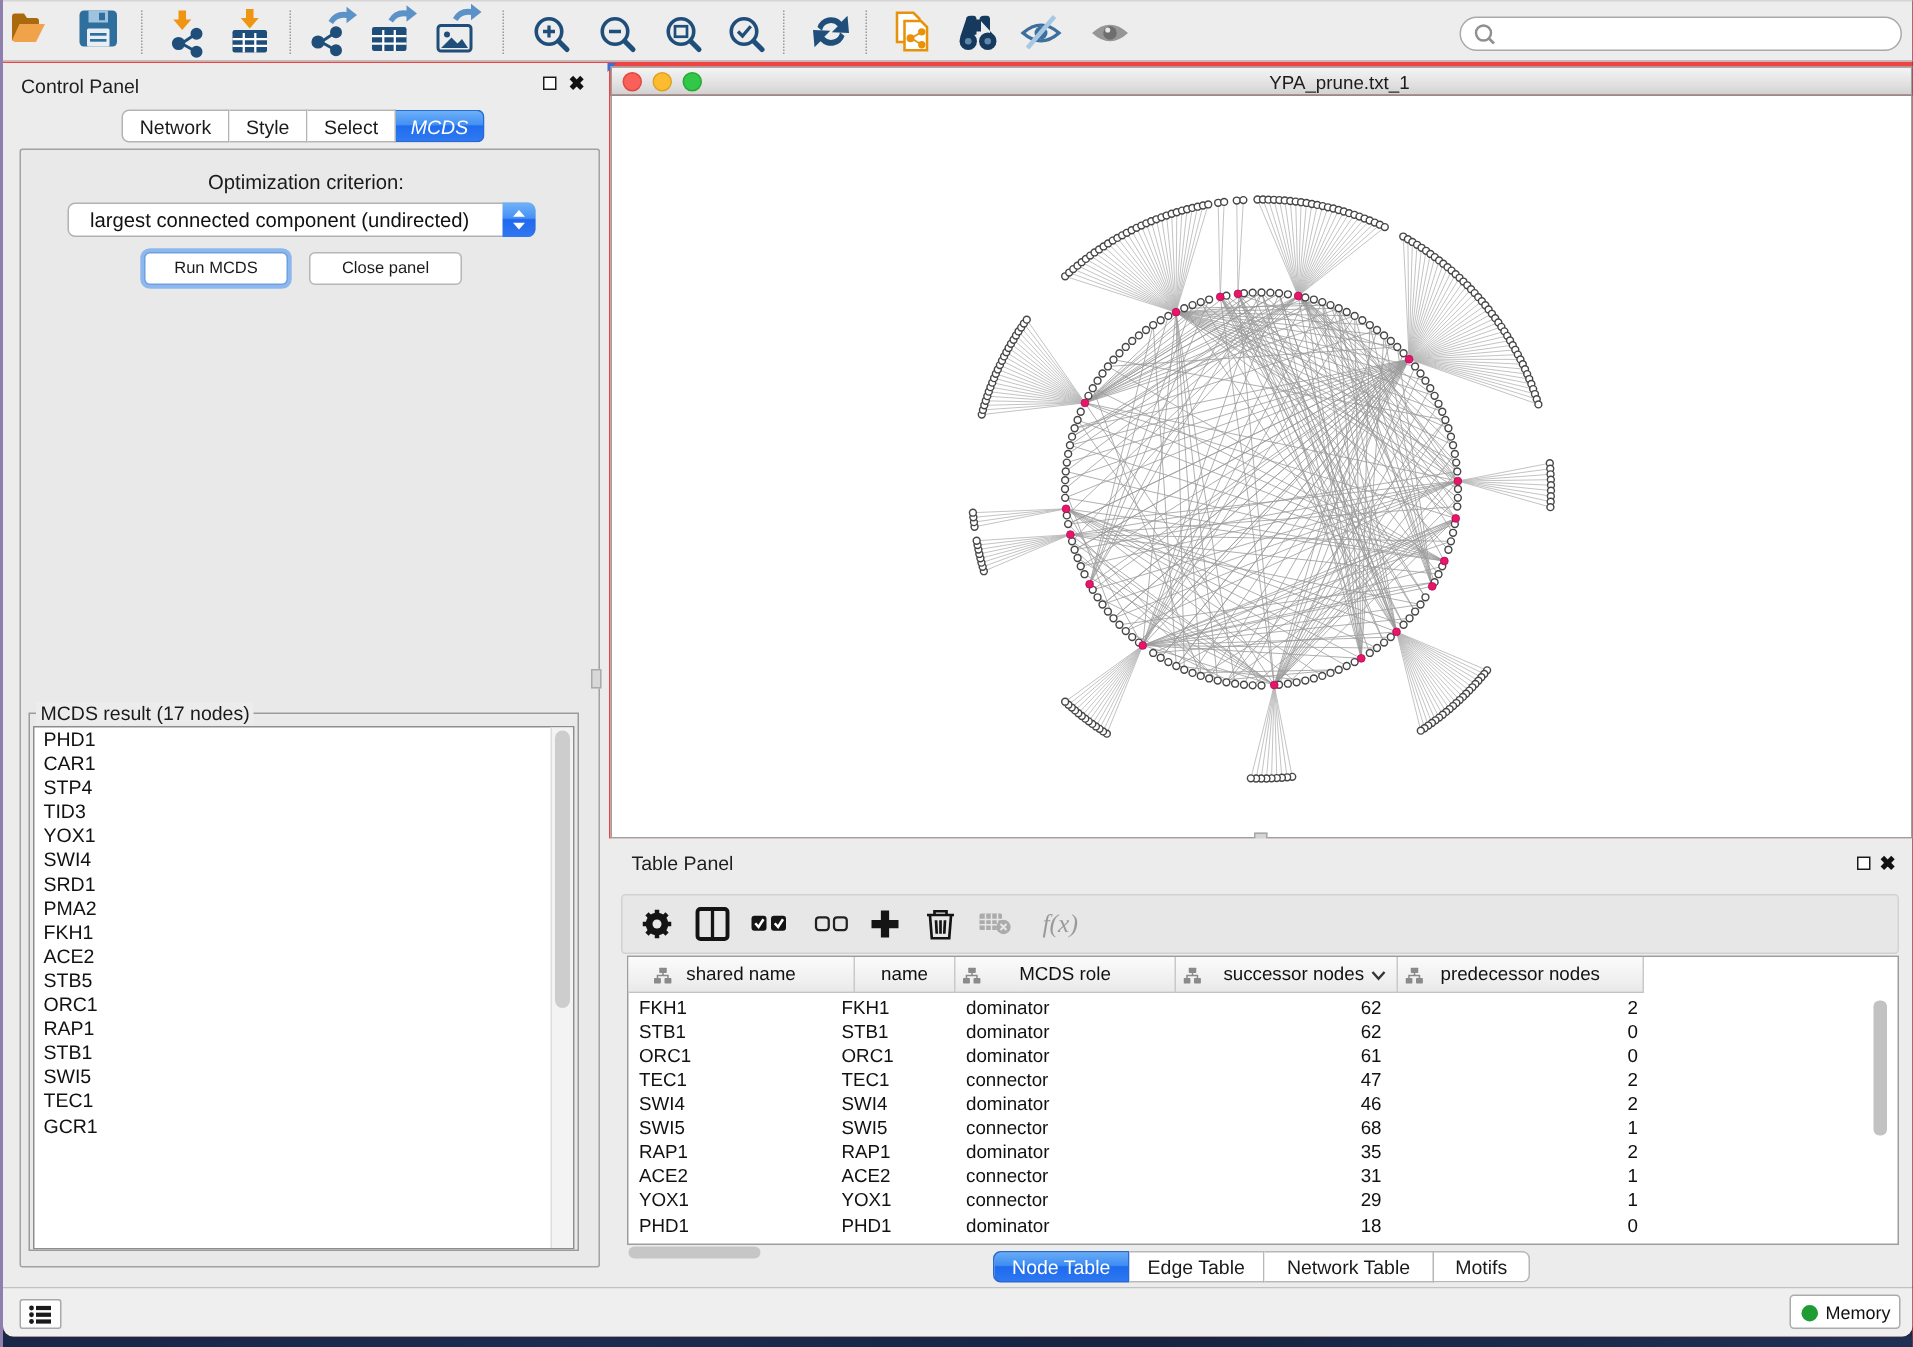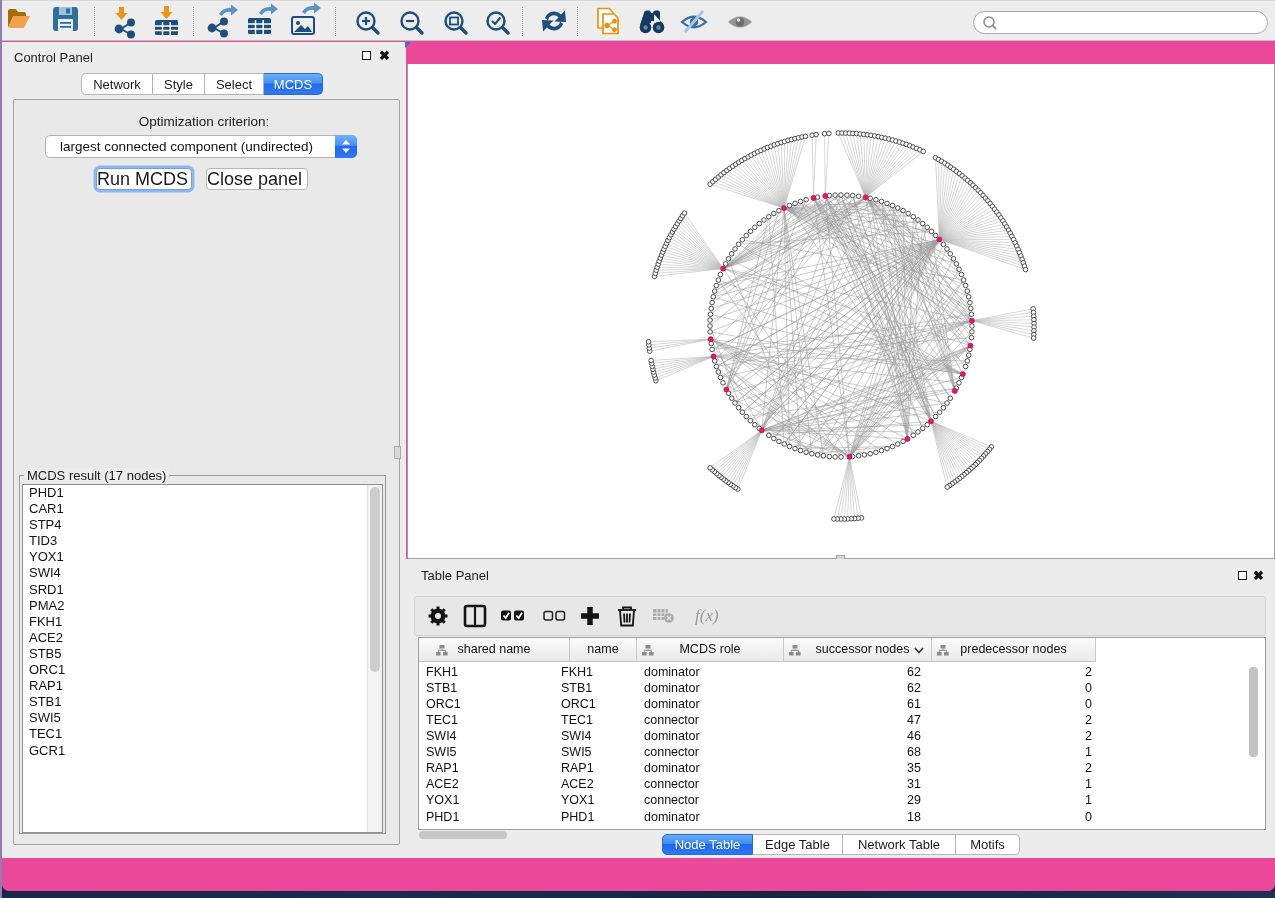--- a/index.html
+++ b/index.html
@@ -1,41 +1,41 @@
 <!DOCTYPE html>
 <html><head>
 <meta charset="utf-8">
 <style>
 * { margin:0; padding:0; box-sizing:border-box; }
 html,body { width:1275px; height:898px; overflow:hidden; }
 body { font-family:"Liberation Sans",sans-serif; background:#1c2946; position:relative; }
 #leftedge { position:absolute; left:0; top:0; width:2px; height:898px; background:#8f7fae; }
 #desk { position:absolute; left:0; bottom:0; width:1275px; height:7px; z-index:-1;
   background:linear-gradient(90deg,#182647 0%,#1b2c50 30%,#152442 60%,#1e3054 100%); }
-#app { position:absolute; left:2px; top:0; width:1273px; height:891px; background:#ec4899; border-radius:0 0 7px 7px; }
+#app { position:absolute; left:2px; top:0; width:1273px; height:891px; background:#ef4444; border-radius:0 0 7px 7px; }
 #toolbar { position:absolute; left:0; top:0; width:1273px; height:41px;
   background:#ededed; border-top:1px solid #d6d6d6; border-bottom:1px solid #bfbfbf; }
 .tsep { position:absolute; top:6px; height:29px; width:0; border-left:1px dotted #9a9a9a; }
 #searchbox { position:absolute; left:971px; top:10px; width:295px; height:23px; background:#fff;
   border:1px solid #a9a9a9; border-radius:12px; }
 #ctrlpanel { position:absolute; left:0; top:42px; width:404px; height:816px; background:#ececec; }
 .paneltitle { font-size:13px; color:#1e1e1e; }
 .floatbtn { position:absolute; width:9px; height:9px; border:1.6px solid #1a1a1a; background:#fff; }
 .closex { position:absolute; font-size:13px; font-weight:bold; color:#111; line-height:10px; }
 #cp-box { position:absolute; left:11px; top:57px; width:387px; height:746px;
   background:#e9e9e9; border:1px solid #a2a2a2; border-radius:2px; }
 .tabseg { position:absolute; top:31px; height:22px; display:flex;align-items:flex-end; }
 .tab { height:22px; background:#fff; border:1px solid #b4b4b4; border-left:none;
   font-size:13px; color:#1a1a1a; text-align:center; line-height:21px; }
 .tab.first { border-left:1px solid #b4b4b4; border-radius:5px 0 0 5px; }
 .tab.last { border-radius:0 5px 5px 0; }
 .tab.sel { background:linear-gradient(180deg,#6cb0f8 0%,#4490f3 45%,#1f6cee 50%,#3079f0 100%);
-  color:#fff; border-color:#2a6ad0; }
+  color:#fff; border-color:#2a6ad0;font-style:italic; }
 .btn { position:absolute; height:22px; background:#fff; border:1px solid #b6b6b6; border-radius:4px;
-  font-size:18px; color:#1a1a1a; text-align:left; line-height:20px; }
+  font-size:11px; color:#1a1a1a; text-align:center; line-height:20px; }
 .btn.focus { box-shadow:0 0 0 2.5px #8cb8ef; border-color:#6f9fdc; }
 #dropdown { position:absolute; left:43px; top:93px; width:312px; height:23px; background:#fff;
   border:1px solid #b2b2b2; border-radius:5px; font-size:13.5px; color:#111; line-height:21px; }
 #dd-step { position:absolute; right:-1px; top:-1px; width:22px; height:23px; border-radius:0 5px 5px 0;
   background:linear-gradient(180deg,#71b3f9 0%,#4791f4 45%,#2068ee 50%,#3077f0 100%); }
 #mcds-fs { position:absolute; left:17px; top:433px; width:367px; height:359px;
   border:1px solid #9b9b9b; }
 #mcds-legend { position:absolute; left:4px; top:-8px; background:#ececec; padding:0 3px;
   font-size:13px; color:#1a1a1a; }
 #mcds-list { position:absolute; left:2px; top:8px; width:361px; height:349px; background:#fff;
@@ -227,20 +227,26 @@
         <div style="position:absolute;right:0;top:0;width:15px;height:347px;background:#f3f3f3;border-left:1px solid #dedede">
           <div style="position:absolute;left:2px;top:2px;width:10px;height:185px;background:#cdcdcd;border-radius:5px"></div>
         </div>
       </div>
     </div>
     <div style="position:absolute;left:392px;top:404px;width:7px;height:13px;background:#d8d8d8;border:1px solid #aaa"></div>
   </div>
 
   <div style="position:absolute;left:403px;top:42px;width:0;height:0;border-top:6px solid #3a6fd8;border-right:6px solid transparent"></div>
   <div id="netwin">
+    <div id="nettitle">
+      <div class="light" style="left:7px;background:#f9605a;border:0.5px solid #e1473f"></div>
+      <div class="light" style="left:27px;background:#fdbc2f;border:0.5px solid #e0a123"></div>
+      <div class="light" style="left:47px;background:#32c749;border:0.5px solid #27a835"></div>
+      <div style="position:absolute;left:385px;top:3px;width:200px;text-align:center;font-size:12.5px;color:#1c1c1c">YPA_prune.txt_1</div>
+    </div>
     <div id="netcanvas">
         <svg style="position:absolute;left:1px;top:0" width="866" height="495" viewBox="0 0 866 495">
           <path d="M375.0 144.1L472.5 137.4M375.0 144.1L483.5 141.5M375.0 144.1L494.1 146.6M375.0 144.1L504.2 152.7M375.0 144.1L513.7 159.6M375.0 144.1L522.5 167.3M375.0 144.1L534.4 180.3M375.0 144.1L541.3 189.8M375.0 144.1L547.4 199.9M375.0 144.1L552.5 210.5M375.0 144.1L556.6 221.5M375.0 144.1L559.7 232.8M375.0 144.1L561.8 244.4M375.0 144.1L563.0 262.0M375.0 144.1L414.4 391.8M375.0 144.1L402.8 389.7M375.0 144.1L391.5 386.6M375.0 144.1L380.5 382.5M404.5 133.9L556.6 302.5M404.5 133.9L550.0 318.8M404.5 133.9L541.3 334.2M404.5 133.9L534.4 343.7M404.5 133.9L526.7 352.5M404.5 133.9L513.7 364.4M416.3 131.9L541.3 334.2M416.3 131.9L534.4 343.7M416.3 131.9L526.7 352.5M416.3 131.9L513.7 364.4M416.3 131.9L504.2 371.3M416.3 131.9L526.7 171.5M456.5 133.3L547.4 199.9M456.5 133.3L552.5 210.5M456.5 133.3L556.6 221.5M456.5 133.3L559.7 232.8M456.5 133.3L561.8 244.4M456.5 133.3L563.0 262.0M456.5 133.3L562.5 273.7M456.5 133.3L559.7 291.2M456.5 133.3L305.7 296.9M456.5 133.3L302.2 279.6M456.5 133.3L301.0 262.0M456.5 133.3L301.5 250.3M456.5 133.3L303.1 238.6M456.5 133.3L305.7 227.1M530.4 175.5L375.2 380.0M530.4 175.5L364.8 374.5M530.4 175.5L350.3 364.4M530.4 175.5L341.5 356.7M530.4 175.5L333.3 348.2M530.4 175.5L326.0 339.0M530.4 175.5L307.4 302.5M530.4 175.5L303.1 285.4M530.4 175.5L301.1 267.9M530.4 175.5L301.1 256.1M530.4 175.5L302.2 244.4M530.4 175.5L304.3 232.8M530.4 175.5L307.4 221.5M530.4 175.5L333.3 348.2M530.4 175.5L326.0 339.0M530.4 175.5L319.5 329.2M530.4 175.5L311.5 313.5M530.4 175.5L307.4 302.5M530.4 175.5L303.1 285.4M530.4 175.5L420.3 392.5M530.4 175.5L408.6 390.9M530.4 175.5L397.1 388.3M530.4 175.5L386.0 384.6M530.4 175.5L375.2 380.0M530.4 175.5L364.8 374.5M530.4 175.5L350.3 364.4M562.9 256.7L341.5 356.7M562.9 256.7L333.3 348.2M562.9 256.7L326.0 339.0M562.9 256.7L319.5 329.2M562.9 256.7L311.5 313.5M562.9 256.7L307.4 302.5M562.9 256.7L303.1 285.4M562.9 256.7L432.0 131.0M562.9 256.7L461.2 134.3M562.9 256.7L483.5 141.5M561.5 281.6L449.6 391.8M561.5 281.6L426.1 392.9M561.5 281.6L408.6 390.9M561.5 281.6L391.5 386.6M561.5 281.6L375.2 380.0M561.5 281.6L359.8 371.3M553.9 310.0L301.1 267.9M553.9 310.0L301.5 250.3M553.9 310.0L304.3 232.8M553.9 310.0L309.4 216.0M553.9 310.0L319.5 194.8M553.9 310.0L329.6 180.3M545.8 326.9L472.5 137.4M545.8 326.9L483.5 141.5M545.8 326.9L494.1 146.6M545.8 326.9L504.2 152.7M545.8 326.9L513.7 159.6M545.8 326.9L522.5 167.3M522.0 357.2L432.0 131.0M522.0 357.2L443.7 131.5M522.0 357.2L380.5 141.5M522.0 357.2L391.5 137.4M522.0 357.2L408.6 133.1M522.0 357.2L426.1 131.1M522.0 357.2L432.0 131.0M522.0 357.2L443.7 131.5M522.0 357.2L461.2 134.3M522.0 357.2L472.5 137.4M522.0 357.2L483.5 141.5M522.0 357.2L359.8 371.3M498.5 374.9L432.0 131.0M498.5 374.9L443.7 131.5M498.5 374.9L461.2 134.3M498.5 374.9L472.5 137.4M498.5 374.9L483.5 141.5M498.5 374.9L494.1 146.6M498.5 374.9L504.2 152.7M498.5 374.9L513.7 159.6M440.5 392.7L509.0 156.0M440.5 392.7L518.2 163.3M440.5 392.7L526.7 171.5M440.5 392.7L538.0 185.0M440.5 392.7L544.5 194.8M440.5 392.7L550.0 205.2M440.5 392.7L554.6 216.0M440.5 392.7L558.3 227.1M440.5 392.7L560.9 238.6M440.5 392.7L562.5 250.3M440.5 392.7L562.9 267.9M440.5 392.7L322.7 334.2M440.5 392.7L314.0 318.8M440.5 392.7L309.4 308.0M440.5 392.7L305.7 296.9M352.8 366.3L432.0 131.0M352.8 366.3L443.7 131.5M352.8 366.3L461.2 134.3M352.8 366.3L472.5 137.4M352.8 366.3L483.5 141.5M352.8 366.3L494.1 146.6M352.8 366.3L560.9 285.4M352.8 366.3L558.3 296.9M352.8 366.3L552.5 313.5M352.8 366.3L547.4 324.1M352.8 366.3L538.0 339.0M352.8 366.3L530.7 348.2M352.8 366.3L518.2 360.7M352.8 366.3L509.0 368.0M317.4 325.5L432.0 131.0M317.4 325.5L359.8 152.7M317.4 325.5L369.9 146.6M317.4 325.5L386.0 139.4M317.4 325.5L397.1 135.7M317.4 325.5L420.3 131.5M304.6 292.4L562.5 250.3M304.6 292.4L562.5 273.7M304.6 292.4L558.3 296.9M304.6 292.4L550.0 318.8M304.6 292.4L538.0 339.0M301.7 275.2L526.7 352.5M301.7 275.2L509.0 368.0M301.7 275.2L488.8 380.0M301.7 275.2L472.5 386.6M301.7 275.2L455.4 390.9M314.3 204.6L432.0 131.0M314.3 204.6L443.7 131.5M314.3 204.6L397.1 135.7M314.3 204.6L420.3 131.5M314.3 204.6L432.0 131.0M314.3 204.6L443.7 131.5M314.3 204.6L461.2 134.3M314.3 204.6L472.5 137.4M314.3 204.6L483.5 141.5M314.3 204.6L494.1 146.6M314.3 204.6L380.5 141.5M314.3 204.6L391.5 137.4M314.3 204.6L408.6 133.1M314.3 204.6L426.1 131.1M375.0 144.1L562.9 256.7M375.0 144.1L561.5 281.6M375.0 144.1L352.8 366.3M404.5 133.9L562.9 256.7M404.5 133.9L440.5 392.7M416.3 131.9L561.5 281.6M416.3 131.9L440.5 392.7M456.5 133.3L561.5 281.6M456.5 133.3L553.9 310.0M456.5 133.3L498.5 374.9M456.5 133.3L314.3 204.6M530.4 175.5L352.8 366.3M530.4 175.5L317.4 325.5M562.9 256.7L440.5 392.7M562.9 256.7L314.3 204.6M561.5 281.6L352.8 366.3M561.5 281.6L314.3 204.6M553.9 310.0L301.7 275.2M553.9 310.0L314.3 204.6M545.8 326.9L352.8 366.3M522.0 357.2L301.7 275.2M498.5 374.9L352.8 366.3M498.5 374.9L301.7 275.2M440.5 392.7L352.8 366.3M440.5 392.7L304.6 292.4M440.5 392.7L314.3 204.6M352.8 366.3L301.7 275.2M386.0 384.6L483.5 382.5M329.6 180.3L522.5 167.3M478.0 139.4L380.5 141.5M402.8 389.7L483.5 382.5M534.4 180.3L443.7 392.5M333.3 348.2L301.0 262.0M478.0 139.4L547.4 324.1M307.4 302.5L402.8 389.7M432.0 393.0L309.4 216.0M307.4 221.5L509.0 156.0M359.8 152.7L375.2 380.0M478.0 139.4L562.5 250.3M466.9 135.7L305.7 227.1M461.2 389.7L375.2 380.0M449.6 132.2L304.3 232.8M547.4 324.1L337.3 352.5M414.4 391.8L341.5 356.7M408.6 390.9L554.6 216.0M391.5 386.6L319.5 194.8M408.6 133.1L562.5 250.3M303.1 285.4L402.8 389.7M391.5 137.4L562.9 267.9M554.6 216.0L333.3 175.8" stroke="#9a9a9a" stroke-width="0.55" fill="none" opacity="0.95"></path>
           <path d="M375.0 144.1L301.1 120.2M375.0 144.1L303.8 117.7M375.0 144.1L306.5 115.4M375.0 144.1L309.3 113.1M375.0 144.1L312.1 110.8M375.0 144.1L314.9 108.6M375.0 144.1L317.8 106.4M375.0 144.1L320.7 104.3M375.0 144.1L323.7 102.3M375.0 144.1L326.7 100.3M375.0 144.1L329.7 98.3M375.0 144.1L332.8 96.4M375.0 144.1L335.9 94.6M375.0 144.1L339.1 92.9M375.0 144.1L342.2 91.2M375.0 144.1L345.4 89.5M375.0 144.1L348.7 87.9M375.0 144.1L351.9 86.4M375.0 144.1L355.2 84.9M375.0 144.1L358.5 83.5M375.0 144.1L361.9 82.2M375.0 144.1L365.3 80.9M375.0 144.1L368.7 79.7M375.0 144.1L372.1 78.5M375.0 144.1L375.5 77.5M375.0 144.1L379.0 76.4M375.0 144.1L382.4 75.5M375.0 144.1L385.9 74.6M375.0 144.1L389.4 73.8M375.0 144.1L393.0 73.0M375.0 144.1L396.5 72.3M404.5 133.9L403.1 71.2M404.5 133.9L407.1 70.6M416.3 131.9L415.5 69.7M416.3 131.9L419.9 69.4M456.5 133.3L429.3 69.0M456.5 133.3L433.0 69.0M456.5 133.3L436.6 69.1M456.5 133.3L440.3 69.2M456.5 133.3L443.9 69.4M456.5 133.3L447.5 69.6M456.5 133.3L451.2 70.0M456.5 133.3L454.8 70.4M456.5 133.3L458.4 70.8M456.5 133.3L462.0 71.3M456.5 133.3L465.6 72.0M456.5 133.3L469.2 72.6M456.5 133.3L472.8 73.4M456.5 133.3L476.3 74.2M456.5 133.3L479.9 75.0M456.5 133.3L483.4 76.0M456.5 133.3L486.9 77.0M456.5 133.3L490.4 78.1M456.5 133.3L493.9 79.2M456.5 133.3L497.3 80.4M456.5 133.3L500.7 81.7M456.5 133.3L504.1 83.0M456.5 133.3L507.5 84.4M456.5 133.3L510.9 85.8M456.5 133.3L514.2 87.4M530.4 175.5L526.5 93.7M530.4 175.5L529.6 95.5M530.4 175.5L532.6 97.3M530.4 175.5L535.7 99.2M530.4 175.5L538.7 101.2M530.4 175.5L541.7 103.2M530.4 175.5L544.6 105.3M530.4 175.5L547.5 107.4M530.4 175.5L550.4 109.6M530.4 175.5L553.2 111.8M530.4 175.5L556.0 114.1M530.4 175.5L558.7 116.4M530.4 175.5L561.4 118.8M530.4 175.5L564.0 121.2M530.4 175.5L566.6 123.7M530.4 175.5L569.2 126.2M530.4 175.5L571.7 128.8M530.4 175.5L574.1 131.4M530.4 175.5L576.5 134.1M530.4 175.5L578.9 136.8M530.4 175.5L581.2 139.5M530.4 175.5L583.4 142.3M530.4 175.5L585.6 145.2M530.4 175.5L587.8 148.1M530.4 175.5L589.9 151.0M530.4 175.5L591.9 153.9M530.4 175.5L593.9 156.9M530.4 175.5L595.8 159.9M530.4 175.5L597.7 163.0M530.4 175.5L599.5 166.1M530.4 175.5L601.2 169.2M530.4 175.5L602.9 172.4M530.4 175.5L604.6 175.6M530.4 175.5L606.2 178.8M530.4 175.5L607.7 182.1M530.4 175.5L609.1 185.4M530.4 175.5L610.5 188.7M530.4 175.5L611.9 192.0M530.4 175.5L613.1 195.4M530.4 175.5L614.3 198.7M530.4 175.5L615.5 202.1M530.4 175.5L616.6 205.6M562.9 256.7L624.2 244.8M562.9 256.7L624.5 248.5M562.9 256.7L624.7 252.2M562.9 256.7L624.9 255.8M562.9 256.7L625.0 259.5M562.9 256.7L625.0 263.1M562.9 256.7L624.9 266.8M562.9 256.7L624.8 270.5M562.9 256.7L624.6 274.1M522.0 357.2L582.4 382.9M522.0 357.2L580.5 385.3M522.0 357.2L578.6 387.5M522.0 357.2L576.6 389.8M522.0 357.2L574.6 392.0M522.0 357.2L572.6 394.2M522.0 357.2L570.5 396.4M522.0 357.2L568.4 398.5M522.0 357.2L566.3 400.6M522.0 357.2L564.1 402.7M522.0 357.2L561.9 404.7M522.0 357.2L559.7 406.7M522.0 357.2L557.4 408.7M522.0 357.2L555.1 410.6M522.0 357.2L552.8 412.5M522.0 357.2L550.4 414.4M522.0 357.2L548.0 416.2M522.0 357.2L545.6 418.0M522.0 357.2L543.2 419.7M522.0 357.2L540.7 421.5M522.0 357.2L538.2 423.1M440.5 392.7L452.5 453.9M440.5 392.7L449.1 454.2M440.5 392.7L445.6 454.5M440.5 392.7L442.2 454.7M440.5 392.7L438.7 454.9M440.5 392.7L435.3 455.0M440.5 392.7L431.8 455.0M440.5 392.7L428.4 455.0M440.5 392.7L424.9 454.9M352.8 366.3L328.9 425.1M352.8 366.3L326.4 423.6M352.8 366.3L324.0 421.9M352.8 366.3L321.6 420.3M352.8 366.3L319.2 418.6M352.8 366.3L316.8 416.9M352.8 366.3L314.5 415.1M352.8 366.3L312.2 413.3M352.8 366.3L309.9 411.5M352.8 366.3L307.7 409.6M352.8 366.3L305.5 407.7M352.8 366.3L303.3 405.8M352.8 366.3L301.1 403.8M304.6 292.4L246.9 316.8M304.6 292.4L246.1 313.9M304.6 292.4L245.3 311.1M304.6 292.4L244.6 308.2M304.6 292.4L243.9 305.3M304.6 292.4L243.3 302.4M304.6 292.4L242.7 299.4M304.6 292.4L242.1 296.5M301.7 275.2L240.7 287.2M301.7 275.2L240.3 284.1M301.7 275.2L239.9 280.9M301.7 275.2L239.6 277.8M314.3 204.6L245.5 212.4M314.3 204.6L246.3 209.3M314.3 204.6L247.2 206.2M314.3 204.6L248.2 203.2M314.3 204.6L249.2 200.1M314.3 204.6L250.2 197.1M314.3 204.6L251.3 194.1M314.3 204.6L252.5 191.1M314.3 204.6L253.7 188.1M314.3 204.6L254.9 185.2M314.3 204.6L256.2 182.3M314.3 204.6L257.6 179.4M314.3 204.6L259.0 176.5M314.3 204.6L260.4 173.6M314.3 204.6L261.9 170.8M314.3 204.6L263.4 168.0M314.3 204.6L265.0 165.2M314.3 204.6L266.7 162.5M314.3 204.6L268.3 159.7M314.3 204.6L270.0 157.0M314.3 204.6L271.8 154.4M314.3 204.6L273.6 151.7M314.3 204.6L275.5 149.1" stroke="#b9b9b9" stroke-width="0.6" fill="none" opacity="0.95"></path>
           <g fill="#fff" stroke="#464646" stroke-width="0.95">
             <circle cx="432.0" cy="131.0" r="2.3"></circle>
             <circle cx="437.9" cy="131.1" r="2.3"></circle>
             <circle cx="443.7" cy="131.5" r="2.3"></circle>
             <circle cx="449.6" cy="132.2" r="2.3"></circle>
             <circle cx="461.2" cy="134.3" r="2.3"></circle>
@@ -751,15 +757,33 @@
         </div>
       <div style="position:absolute;right:7px;top:29px;width:9px;height:90px;background:#c2c2c2;border-radius:4px"></div>
     </div>
     <div style="position:absolute;left:15px;top:272px;width:88px;height:8px;background:#c6c6c6;border-radius:4px"></div>
     <div style="left:258px;width:91px" class="bottab first sel">Node Table</div>
     <div style="left:349px;width:90px" class="bottab">Edge Table</div>
     <div style="left:439px;width:113px" class="bottab">Network Table</div>
     <div style="left:552px;width:64px" class="bottab last">Motifs</div>
   </div>
 
+  <div id="statusbar">
+    <div id="listbtn">
+      <svg width="26" height="18" style="position:absolute;left:0;top:0">
+        <g fill="#1a1a1a">
+          <circle cx="7" cy="5" r="1.6"></circle>
+            <rect x="10" y="3.6" width="10" height="2.8"></rect>
+          <circle cx="7" cy="9.5" r="1.6"></circle>
+            <rect x="10" y="8.1" width="10" height="2.8"></rect>
+          <circle cx="7" cy="14" r="1.6"></circle>
+            <rect x="10" y="12.6" width="10" height="2.8"></rect>
+        </g>
+      </svg>
+    </div>
+    <div id="memorybtn">
+      <div style="position:absolute;left:7px;top:6px;width:11px;height:11px;border-radius:50%;background:#1e9b33"></div>
+      <div style="position:absolute;left:23px;top:4px">Memory</div>
+    </div>
+  </div>
 
 </div>
 <div id="desk"></div>
 
 </body></html>

